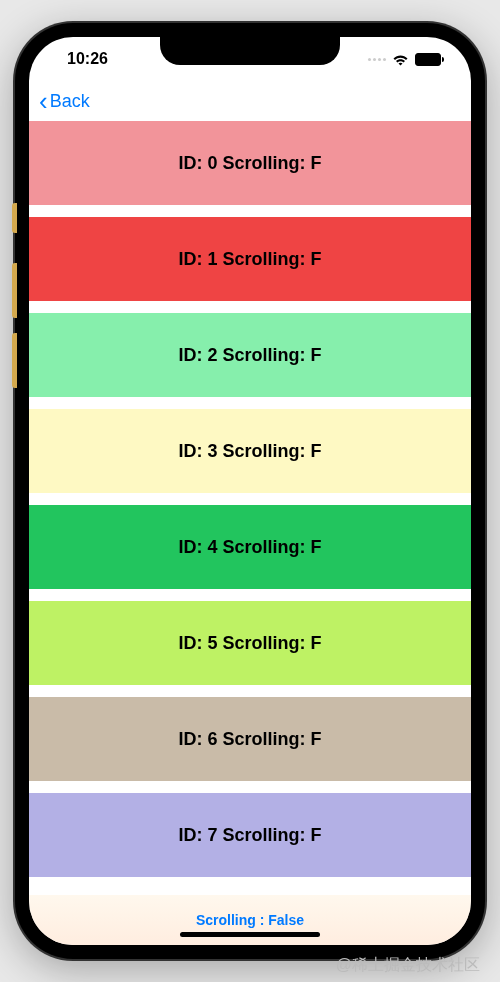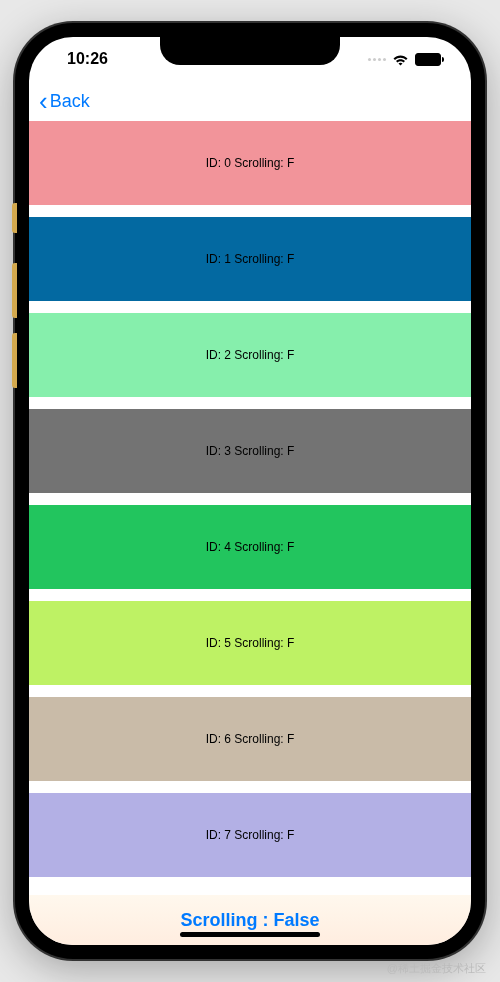--- a/index.html
+++ b/index.html
@@ -126,63 +126,63 @@
       left: 0;
       right: 0;
       bottom: 50px;
       overflow: hidden;
     }
     .list-item {
       height: 84px;
       display: flex;
       align-items: center;
       justify-content: center;
-      font-size: 12px;
-      font-weight: 400;
+      font-size: 18px;
+      font-weight: 700;
       color: #000;
       margin-bottom: 12px;
     }
     .item-0 { background: #f2949a; }
-    .item-1 { background: #0369a1; }
+    .item-1 { background: #ef4444; }
     .item-2 { background: #86efac; }
-    .item-3 { background: #737373; }
+    .item-3 { background: #fef9c3; }
     .item-4 { background: #22c55e; }
     .item-5 { background: #bef264; }
     .item-6 { background: #c9bba8; }
     .item-7 { background: #b3b0e5; }
     .footer {
       position: absolute;
       bottom: 0;
       left: 0;
       right: 0;
       height: 50px;
       display: flex;
       align-items: center;
       justify-content: center;
       color: #007aff;
-      font-size: 18px;
+      font-size: 14px;
       font-weight: 600;
       background: linear-gradient(to bottom, rgba(255,245,230,0.7), rgba(255,235,220,0.9));
     }
     .home-indicator {
       position: absolute;
       bottom: 8px;
       left: 50%;
       transform: translateX(-50%);
       width: 140px;
       height: 5px;
       background: #000;
       border-radius: 3px;
       z-index: 200;
     }
     .watermark {
       position: absolute;
       bottom: 6px;
-      right: 14px;
-      font-size: 11px;
+      right: 20px;
+      font-size: 16px;
       color: #bbb;
       z-index: 1000;
     }
   </style>
 </head>
 <body>
 
 <div class="phone-frame">
   <div class="phone-side-button side-btn-1"></div>
   <div class="phone-side-button side-btn-2"></div>

